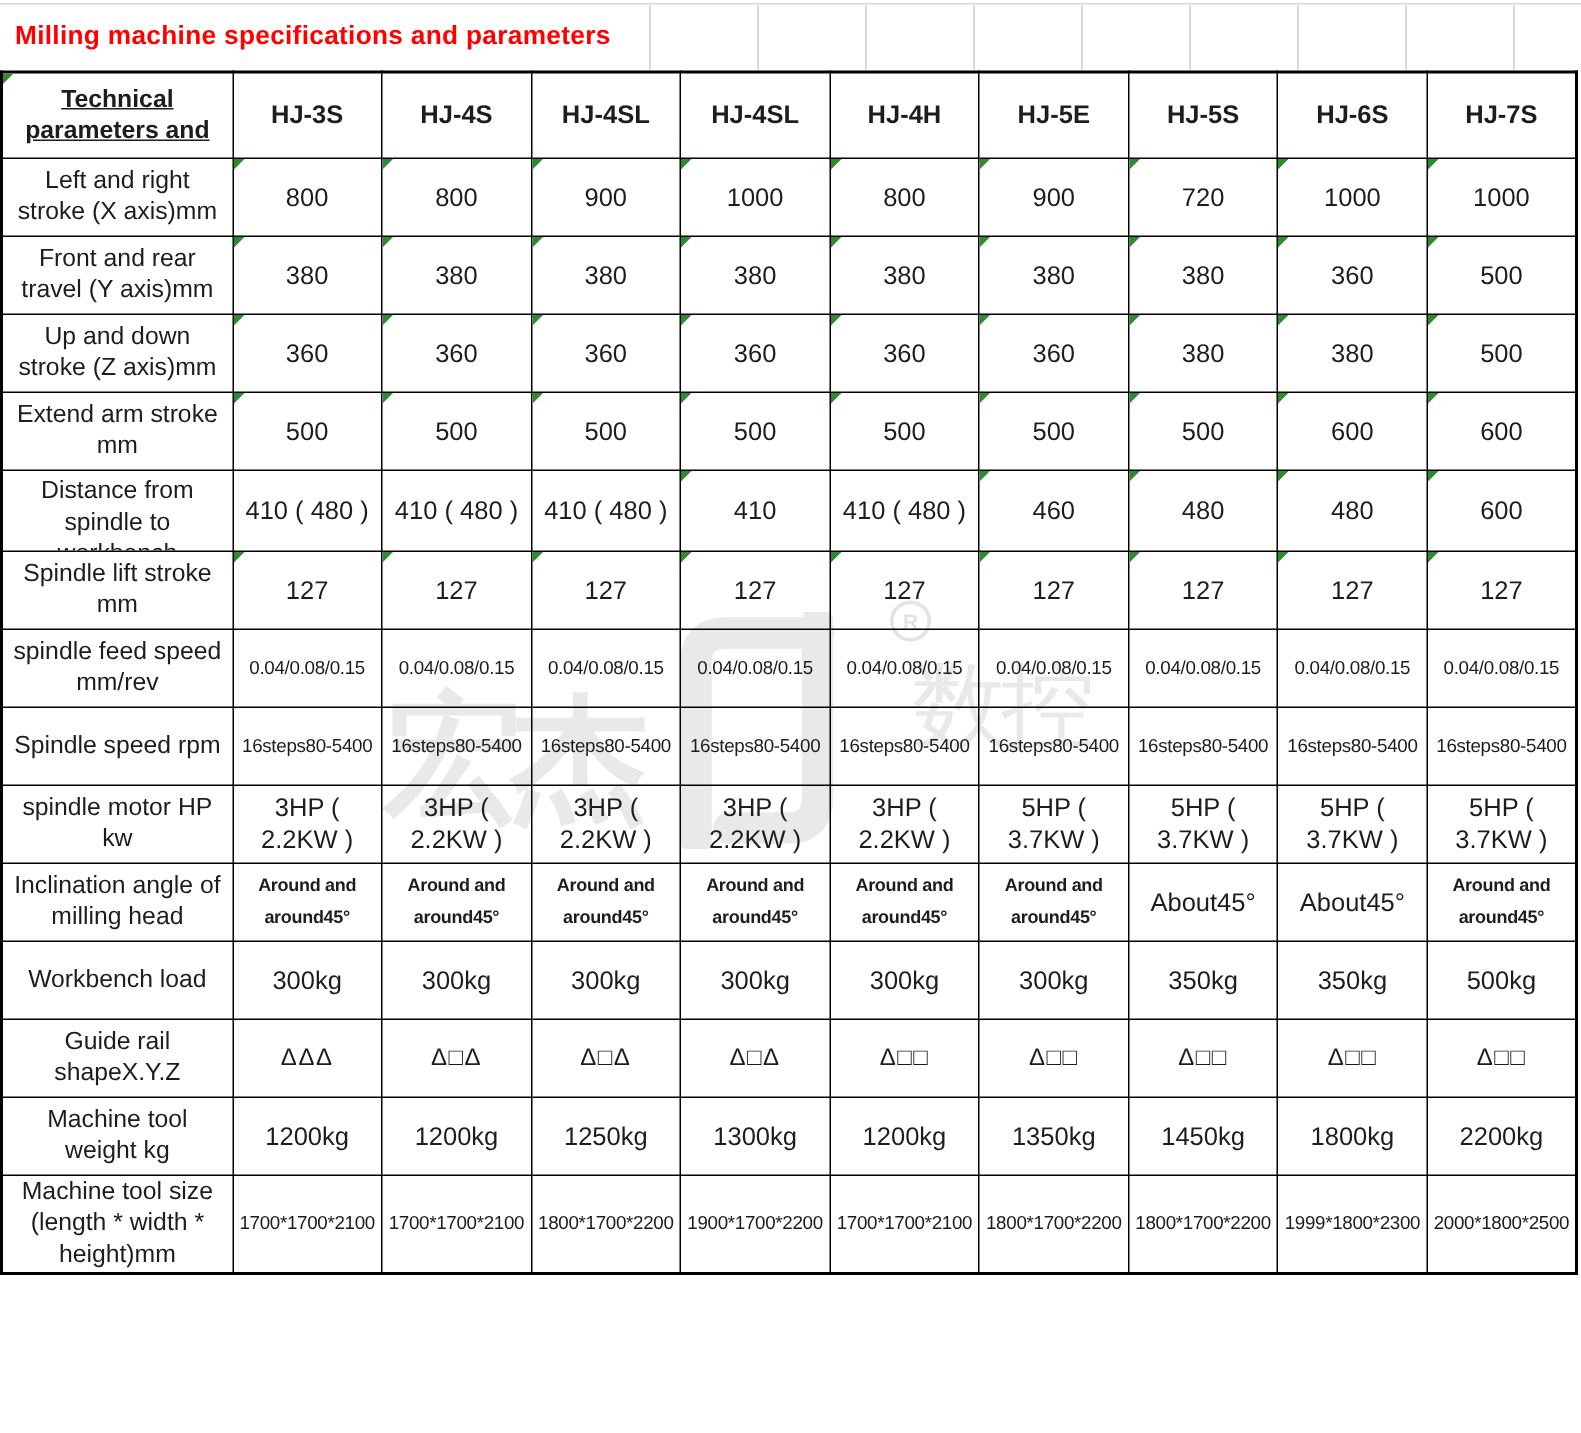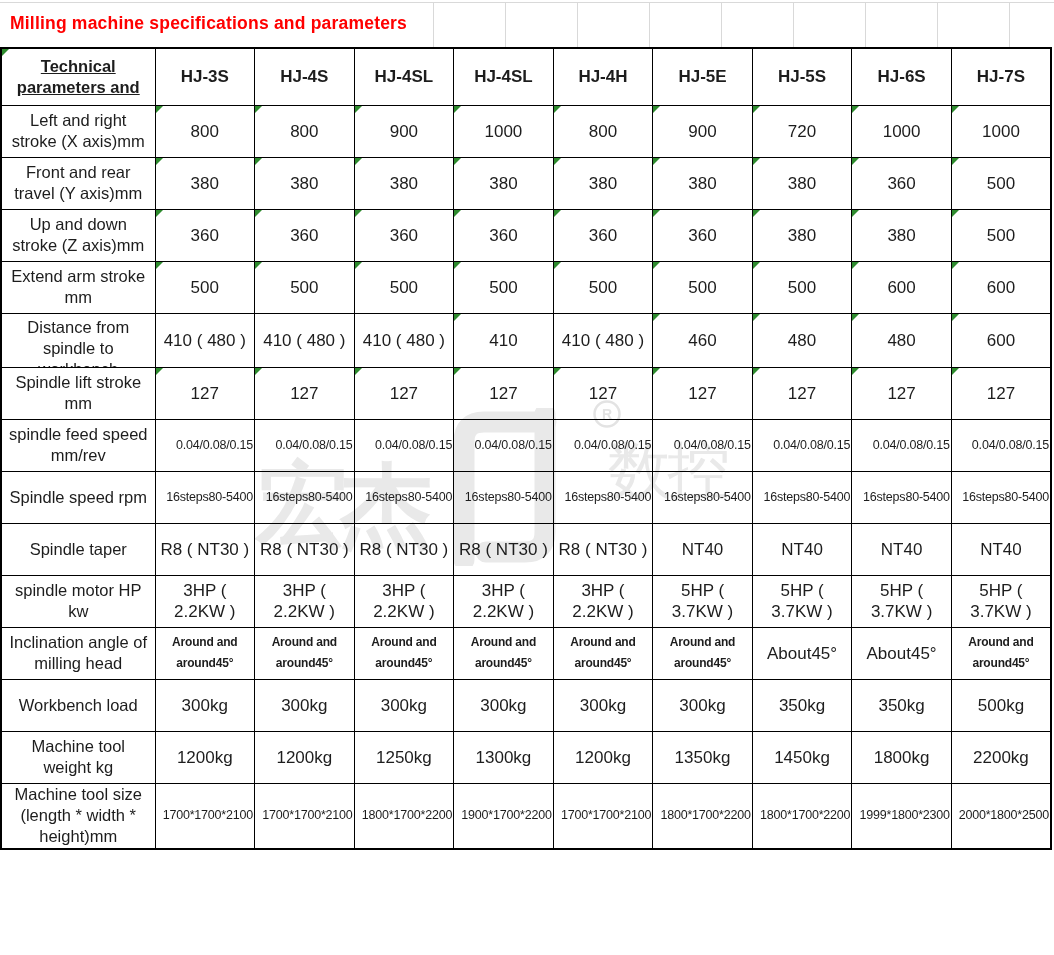--- a/index.html
+++ b/index.html
@@ -37,21 +37,21 @@
     border:1px solid #000;text-align:center;vertical-align:middle;
     padding:0 1px;position:relative;overflow:hidden;background:transparent;
     font-size:17px;line-height:21px;
   }
   .spec thead tr{height:57px;}
   .spec tbody tr{height:52px;}
   .spec tbody tr:last-child{height:66px;}
   .spec th{font-weight:bold;}
   .spec th.rowlbl{font-weight:normal;font-size:16.5px;}
   .spec th.lblhead{font-size:16.5px;text-decoration:underline;}
-  td.sm{font-size:12.5px;letter-spacing:-0.2px;text-align:right;}
+  td.sm{font-size:12.5px;letter-spacing:-0.2px;}
   td.mid{font-size:13px;letter-spacing:-0.3px;}
   td.tiny{font-size:12px;font-weight:bold;letter-spacing:-0.2px;}
   td.sym{font-size:16px;letter-spacing:1px;}
   .clipwrap{display:block;height:50px;overflow:hidden;padding-top:3px;line-height:21px;}
   .flag{
     position:absolute;top:0;left:0;width:0;height:0;
     border-top:7px solid #2e8b2e;border-right:7px solid transparent;
   }
 </style>
 </head>
@@ -197,32 +197,20 @@
         <td class="sm">16steps80-5400</td>
         <td class="sm">16steps80-5400</td>
         <td class="sm">16steps80-5400</td>
         <td class="sm">16steps80-5400</td>
         <td class="sm">16steps80-5400</td>
         <td class="sm">16steps80-5400</td>
         <td class="sm">16steps80-5400</td>
         <td class="sm">16steps80-5400</td>
       </tr>
       <tr>
-        <th class="rowlbl">Spindle taper</th>
-        <td>R8 ( NT30 )</td>
-        <td>R8 ( NT30 )</td>
-        <td>R8 ( NT30 )</td>
-        <td>R8 ( NT30 )</td>
-        <td>R8 ( NT30 )</td>
-        <td>NT40</td>
-        <td>NT40</td>
-        <td>NT40</td>
-        <td>NT40</td>
-      </tr>
-      <tr>
         <th class="rowlbl">spindle motor HP<br>kw</th>
         <td>3HP ( 2.2KW )</td>
         <td>3HP ( 2.2KW )</td>
         <td>3HP ( 2.2KW )</td>
         <td>3HP ( 2.2KW )</td>
         <td>3HP ( 2.2KW )</td>
         <td>5HP ( 3.7KW )</td>
         <td>5HP ( 3.7KW )</td>
         <td>5HP ( 3.7KW )</td>
         <td>5HP ( 3.7KW )</td>
@@ -243,20 +231,32 @@
         <th class="rowlbl">Workbench load</th>
         <td>300kg</td>
         <td>300kg</td>
         <td>300kg</td>
         <td>300kg</td>
         <td>300kg</td>
         <td>300kg</td>
         <td>350kg</td>
         <td>350kg</td>
         <td>500kg</td>
+      </tr>
+      <tr>
+        <th class="rowlbl">Guide rail<br>shapeX.Y.Z</th>
+        <td class="sym">ΔΔΔ</td>
+        <td class="sym">Δ□Δ</td>
+        <td class="sym">Δ□Δ</td>
+        <td class="sym">Δ□Δ</td>
+        <td class="sym">Δ□□</td>
+        <td class="sym">Δ□□</td>
+        <td class="sym">Δ□□</td>
+        <td class="sym">Δ□□</td>
+        <td class="sym">Δ□□</td>
       </tr>
       <tr>
         <th class="rowlbl">Machine tool<br>weight kg</th>
         <td>1200kg</td>
         <td>1200kg</td>
         <td>1250kg</td>
         <td>1300kg</td>
         <td>1200kg</td>
         <td>1350kg</td>
         <td>1450kg</td>

